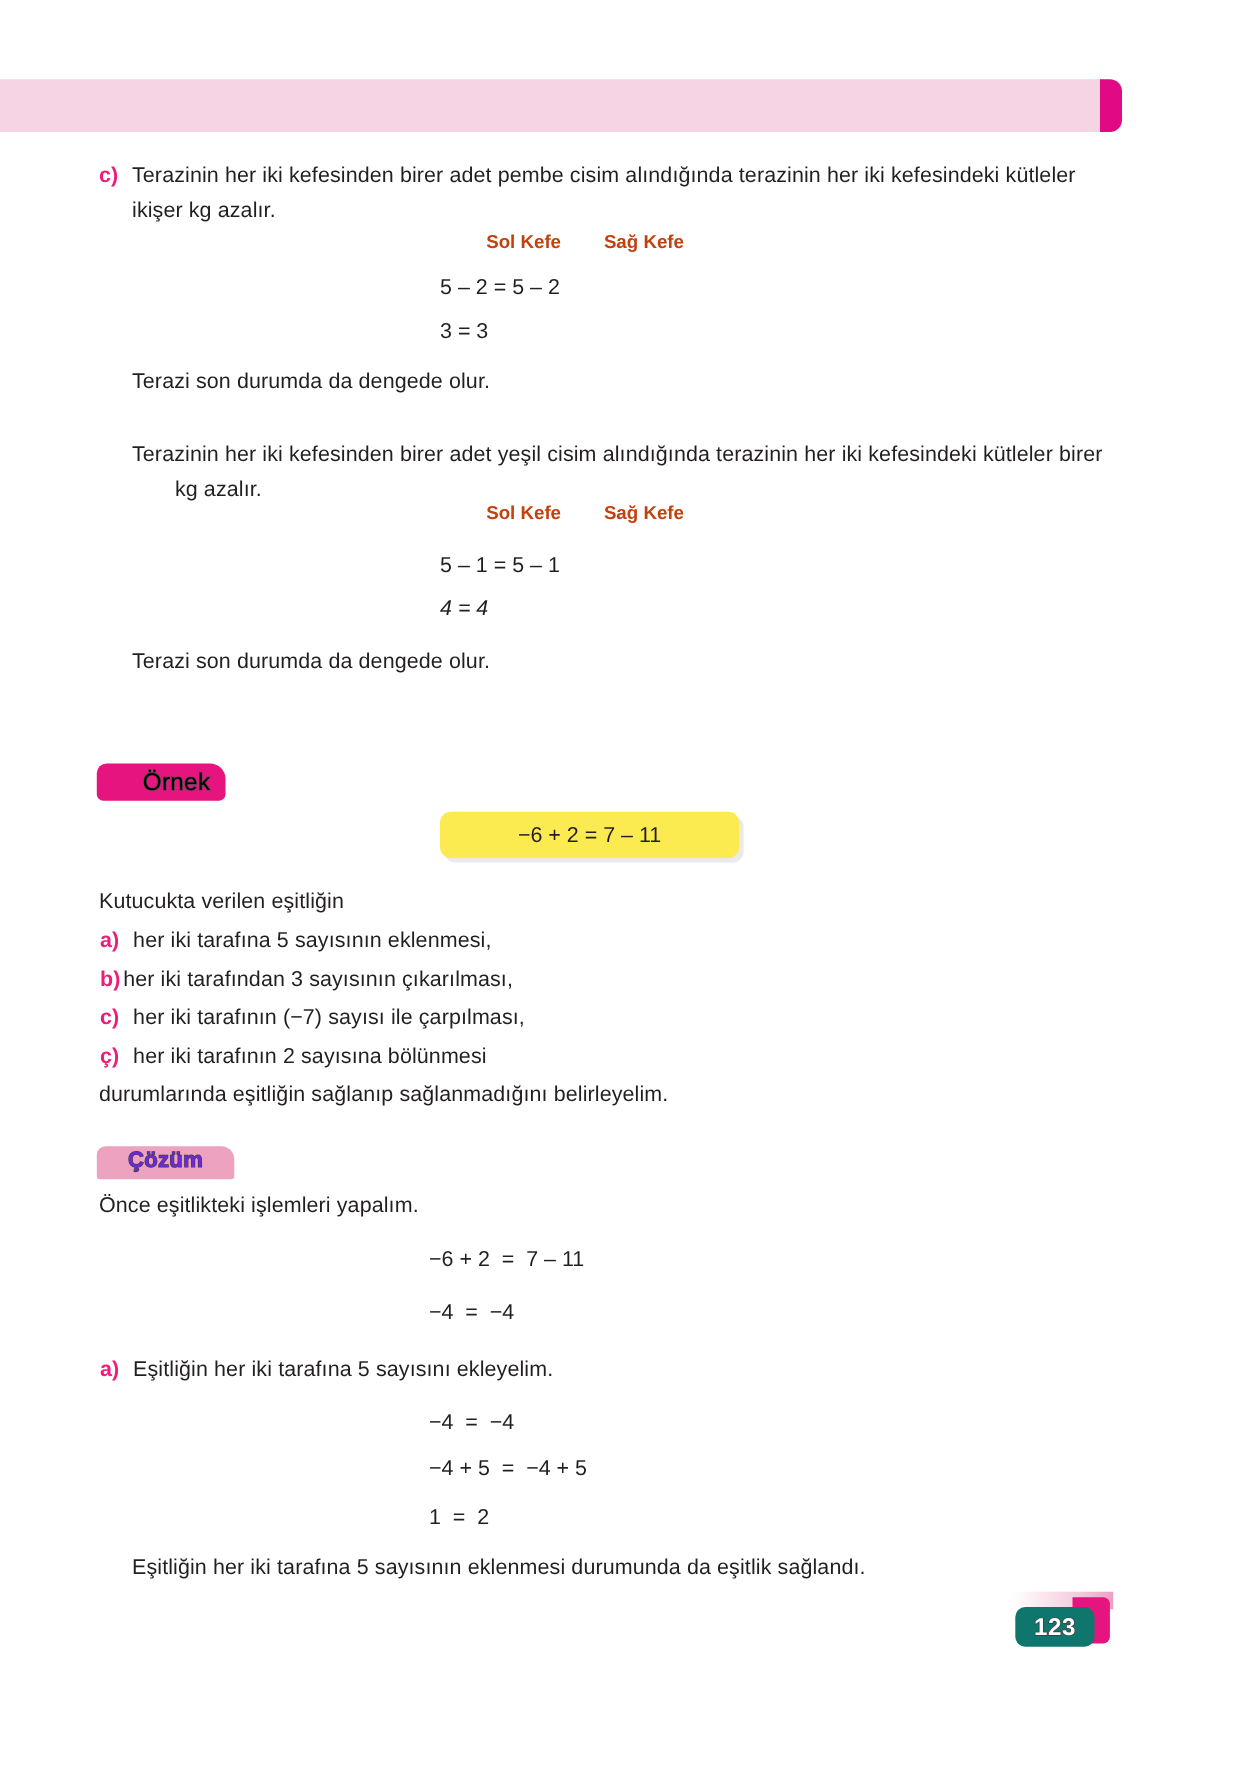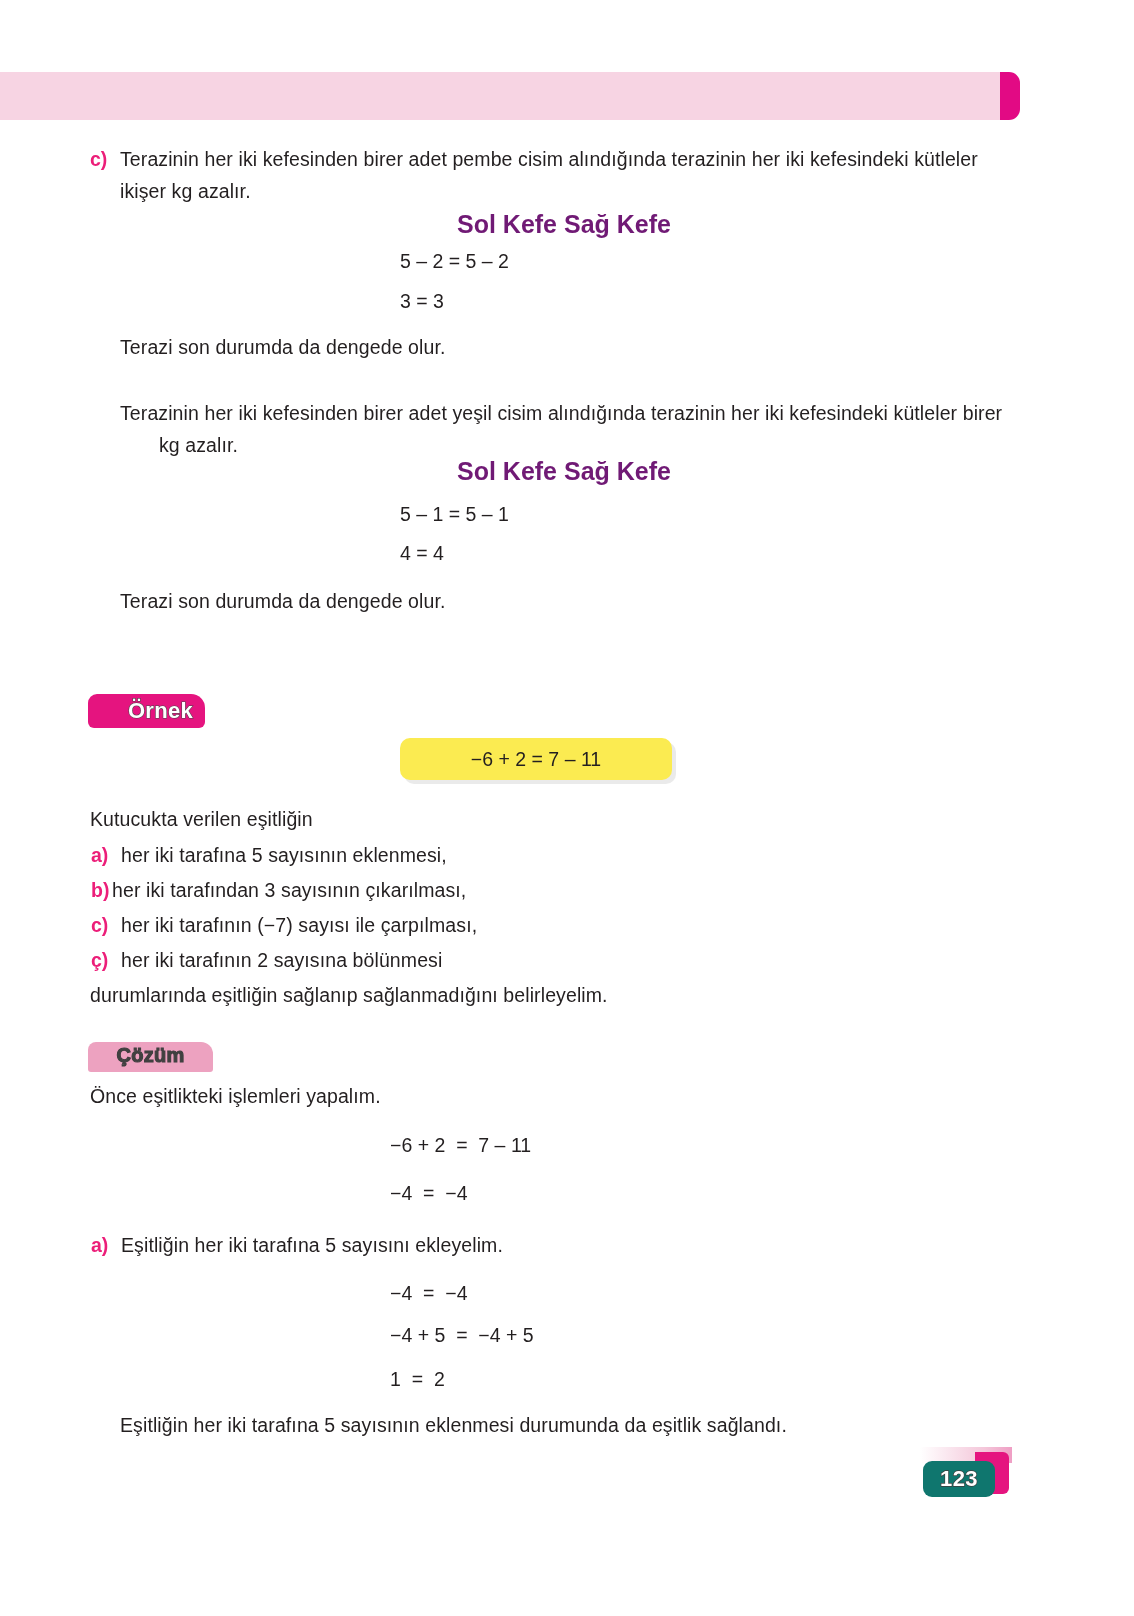--- a/index.html
+++ b/index.html
@@ -55,46 +55,45 @@
   .eq {
     position: absolute;
     font-size: 19.5px;
     line-height: 30px;
     color: #231f20;
     text-align: left;
     white-space: pre;
   }
   .kefe-head {
     position: absolute;
-    font-size: 25px;
-    font-weight: bold;
-    color: #701a75;
+    font-size: 17px;
+    font-weight: bold;
+    color: #c2410c;
     white-space: pre;
-    margin-left: 15px;
   }
 
   
   .ornek-badge {
     position: absolute;
     left: 88px;
     top: 694px;
     width: 117px;
     height: 34px;
     background: #e5147f;
     border-radius: 9px 14px 6px 6px;
   }
   .ornek-badge span {
     position: absolute;
     left: 0;
     right: 0;
     top: 4px;
     text-align: center;
     font-size: 22px;
-    font-weight: bold;
-    color: #ffffff;
+    font-weight: normal;
+    color: #000000;
     -webkit-text-stroke: 1.1px #4a4a4a;
     paint-order: stroke fill;
     letter-spacing: 0.3px;
     margin-left: 28px;
   }
 
   
   .yellow-shadow {
     position: absolute;
     left: 404px;
@@ -132,21 +131,21 @@
     border-radius: 8px 12px 3px 3px;
   }
   .cozum-badge span {
     position: absolute;
     left: 0;
     right: 0;
     top: 2px;
     text-align: center;
     font-size: 20px;
     font-weight: bold;
-    color: #404040;
+    color: #6d28d9;
     -webkit-text-stroke: 1.1px #3d3d3d;
     paint-order: stroke fill;
     letter-spacing: 0.3px;
   }
 
   
   .pagenum-strip {
     position: absolute;
     left: 920px;
     top: 1447px;
@@ -200,21 +199,21 @@
 
 <div class="para" style="left:120px; top:330px; width:880px;">Terazi son durumda da dengede olur.</div>
 
 <div class="para" style="left:120px; top:396px; width:890px;">Terazinin her iki kefesinden birer adet yeşil cisim alındığında terazinin her iki kefesindeki kütleler birer</div>
 <div class="para" style="left:120px; top:428px; width:890px;margin-left:39px;">kg azalır.</div>
 
 <div class="kefe-head" style="left:442px; top:457px;">Sol Kefe</div>
 <div class="kefe-head" style="left:549px; top:457px;">Sağ Kefe</div>
 
 <div class="eq" style="left:400px; top:499px; width:270px;">5 – 1 = 5 – 1</div>
-<div class="eq" style="left:400px; top:538px; width:270px;">4 = 4</div>
+<div class="eq" style="left:400px; top:538px; width:270px;font-style:italic;">4 = 4</div>
 
 <div class="para" style="left:120px; top:584px; width:880px;">Terazi son durumda da dengede olur.</div>
 
 <div class="ornek-badge">
   <span>Örnek</span>
 </div>
 
 <div class="yellow-shadow"></div>
 <div class="yellow-box">−6 + 2 = 7 – 11</div>
 

